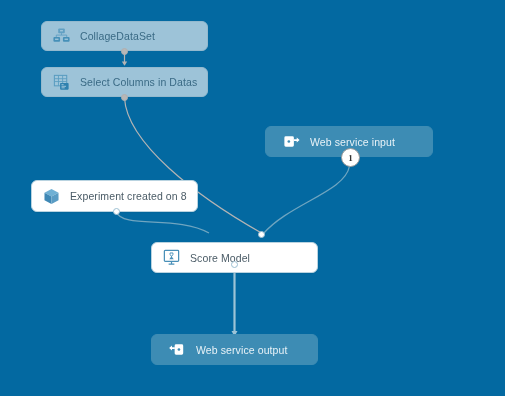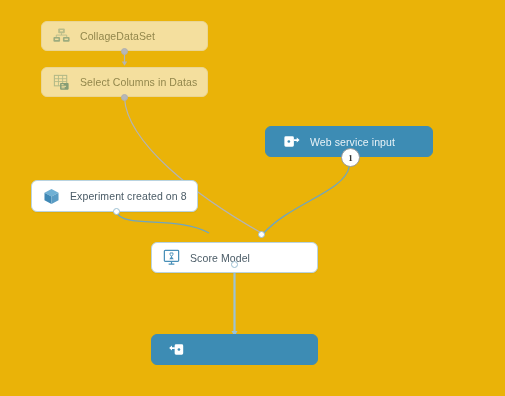--- a/index.html
+++ b/index.html
@@ -4,21 +4,21 @@
 <style>
   html, body {
     margin: 0;
     padding: 0;
     background: #f2f2f2;
   }
   #canvas {
     position: relative;
     width: 505px;
     height: 396px;
-    background: #eab308;
+    background: #0369a1;
     overflow: hidden;
     font-family: "Liberation Sans", sans-serif;
   }
   #edges {
     position: absolute;
     left: 0;
     top: 0;
     width: 505px;
     height: 396px;
     pointer-events: none;
@@ -182,20 +182,21 @@
     </svg>
     <span class="lbl">Score Model</span>
   </div>
 
   <div class="node blue" style="left:151px; top:334px; width:167px; height:31px;">
     <svg class="ico" viewBox="0 0 20 20">
       <path d="M8.5 4.5 h6 a1.5 1.5 0 0 1 1.5 1.5 v8 a1.5 1.5 0 0 1 -1.5 1.5 h-6 a1.5 1.5 0 0 1 -1.5 -1.5 v-8 a1.5 1.5 0 0 1 1.5 -1.5 z" fill="#ffffff"></path>
       <path d="M7.2 7.5 h-3 v-1.6 l-3 2.6 3 2.6 v-1.6 h3 z" fill="#ffffff"></path>
       <circle cx="11.5" cy="10" r="1.4" fill="#3d8cb4"></circle>
     </svg>
+    <span class="lbl">Web service output</span>
   </div>
 
   <div class="port gray" style="left:121px; top:48px;"></div>
   <div class="port gray" style="left:121px; top:94px;"></div>
   <div class="port open" style="left:113px; top:208px;"></div>
   <div class="port open" style="left:258px; top:231px;"></div>
   <div class="port open" style="left:231px; top:261px;"></div>
 
   <div class="badge" style="left:341px; top:148px;">
     <span>1</span>

